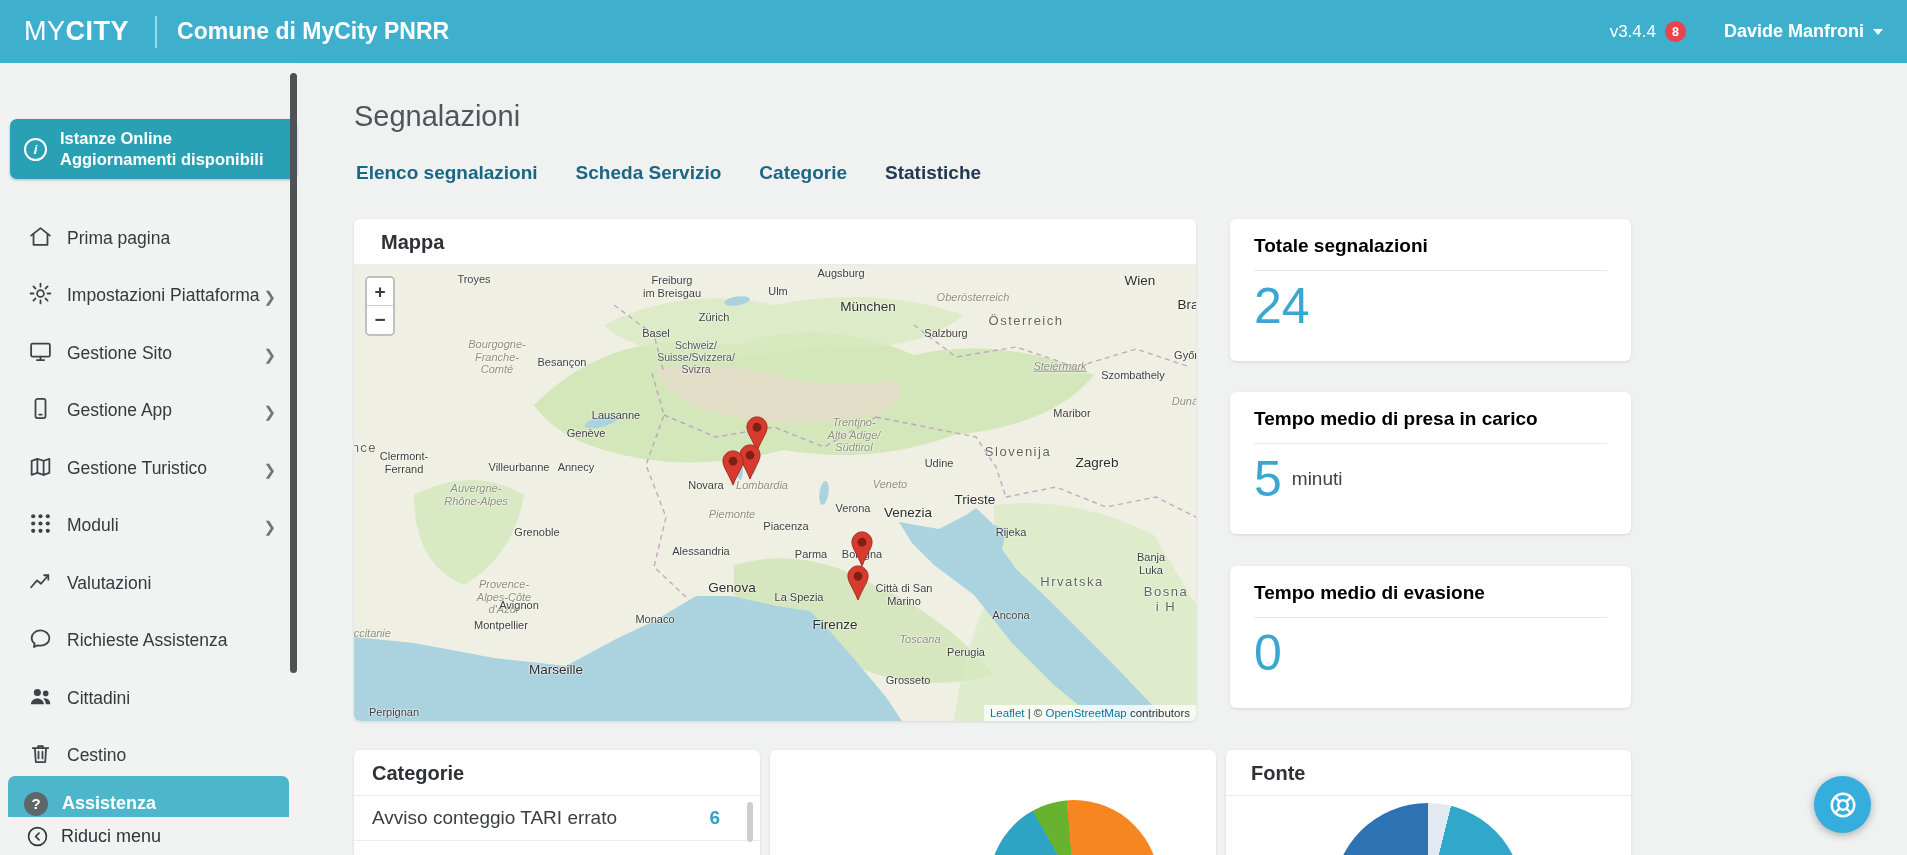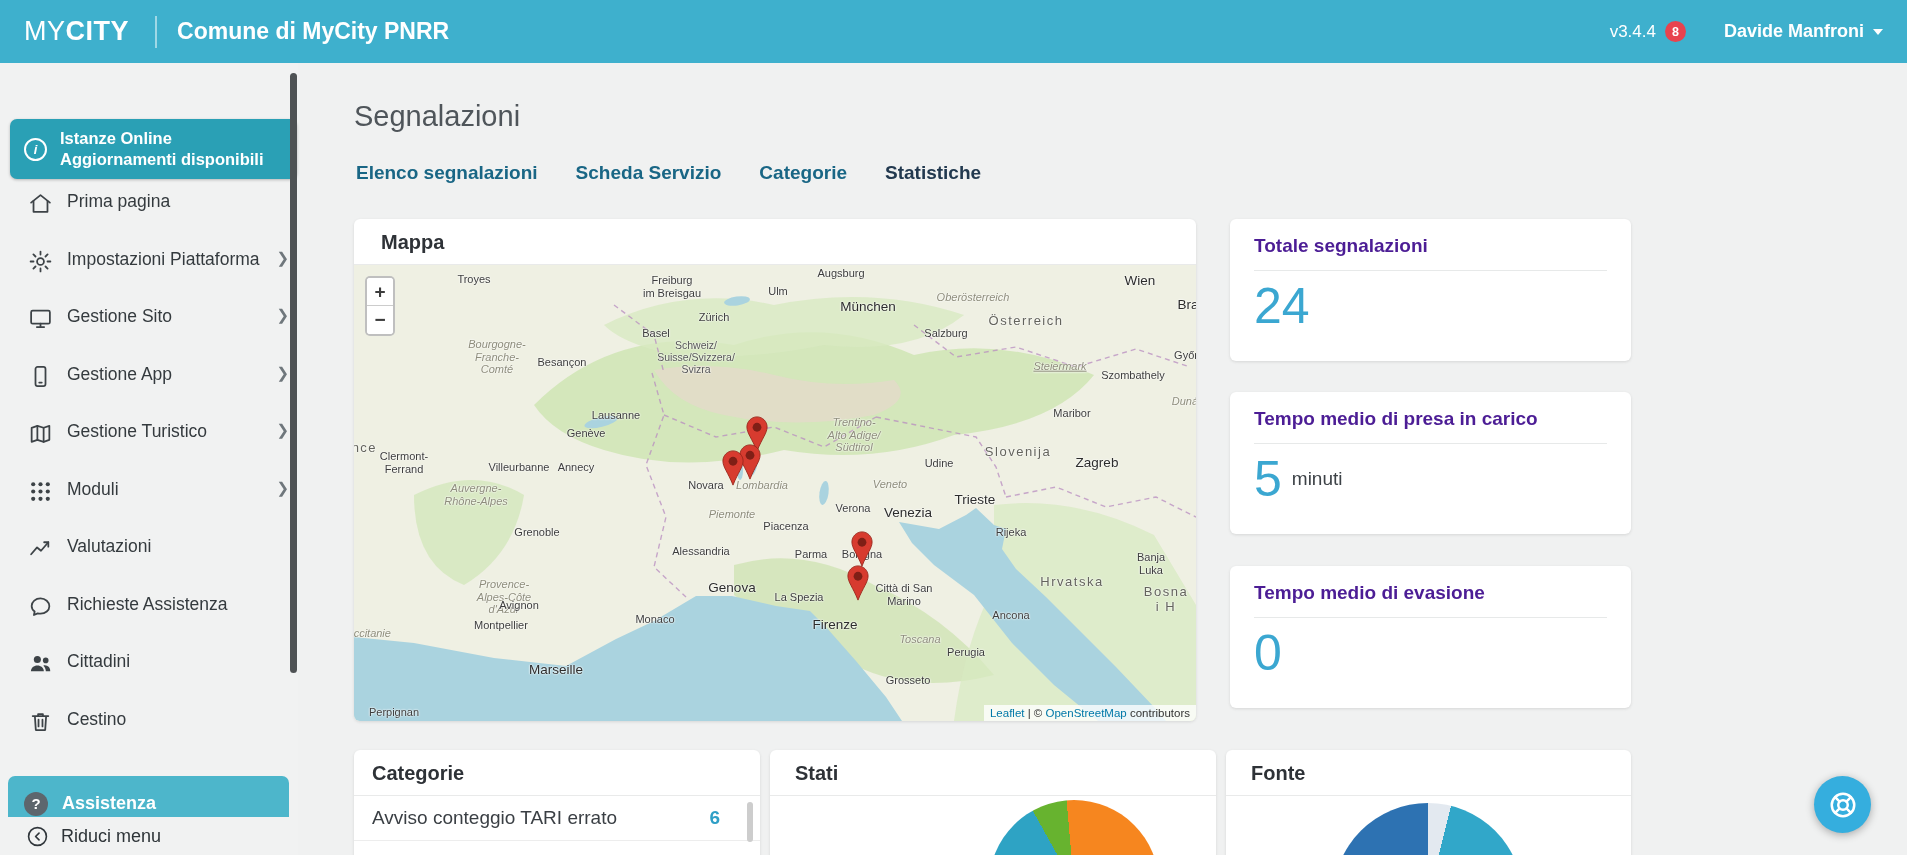--- a/index.html
+++ b/index.html
@@ -20,21 +20,21 @@
   .user{margin-left:38px;font-size:18px;font-weight:700;display:flex;align-items:center;cursor:pointer;}
   .caret{margin-left:9px;width:0;height:0;border-left:5px solid transparent;border-right:5px solid transparent;border-top:6px solid #fff;}
 
   
   .sidebar{position:absolute;left:0;top:63px;width:298px;height:792px;background:#f1f2f2;z-index:10;}
   .sb-thumb{position:absolute;left:290px;top:10px;width:7px;height:600px;background:#4e5254;border-radius:4px;cursor:pointer;}
   .notice{position:absolute;left:10px;top:56px;width:287px;height:60px;background:#2aa0b5;border-radius:7px;color:#fff;display:flex;align-items:center;padding:0 14px;box-shadow:0 1px 3px rgba(0,0,0,.25);cursor:pointer;}
   .info-icon{flex:0 0 23px;height:23px;border:2px solid #fff;border-radius:50%;display:flex;align-items:center;justify-content:center;font-size:13px;font-weight:700;font-style:italic;margin-right:13px;}
   .notice-text{font-size:16.5px;font-weight:600;line-height:21px;}
   .menu{position:absolute;left:0;top:128px;width:290px;}
-  .menu-item{height:57.5px;display:flex;align-items:flex-start;padding:0 1px 0 28px;cursor:pointer;color:#343a3e;}
+  .menu-item{height:57.5px;display:flex;align-items:flex-end;padding:0 14px 0 28px;cursor:pointer;color:#343a3e;}
   .mi-icon{width:25px;height:25px;margin-right:14px;display:flex;flex:0 0 25px;}
   .mi-label{font-size:17.5px;}
   .mi-chev{margin-left:auto;font-size:15px;color:#6f777c;}
   .assist{position:absolute;left:8px;top:713px;width:281px;height:55px;background:#4db6cb;border-radius:7px;display:flex;align-items:center;padding:0 16px;color:#fff;font-size:18px;font-weight:700;cursor:pointer;}
   .q-icon{width:24px;height:24px;border-radius:50%;background:#5d666d;color:#fff;display:flex;align-items:center;justify-content:center;font-size:15px;font-weight:700;margin-right:14px;flex:0 0 24px;}
   .collapse-bar{position:absolute;left:0;top:754px;width:298px;height:38px;background:#f1f2f2;display:flex;align-items:center;padding:0 26px;cursor:pointer;color:#2e3438;font-size:18px;z-index:5;}
   .collapse-bar .ci{width:23px;height:23px;margin-right:12px;display:flex;}
 
   
   .page-title{position:absolute;left:354px;top:100px;font-size:29px;color:#4f555a;font-weight:400;}
@@ -61,21 +61,21 @@
   .pin{position:absolute;width:22px;height:36px;cursor:pointer;}
   .zoom{position:absolute;left:11px;top:11px;z-index:5;border:2px solid rgba(0,0,0,.25);border-radius:5px;overflow:hidden;background:#fff;width:30px;}
   .zoom button{display:block;width:100%;height:28px;background:#fff;border:0;font-size:19px;font-weight:700;color:#3c3c3c;cursor:pointer;line-height:26px;font-family:inherit;}
   .zoom button:first-child{border-bottom:1px solid #ccc;}
   .attribution{position:absolute;right:0;bottom:0;z-index:5;background:rgba(255,255,255,.78);font-size:11.5px;color:#333;padding:2px 6px;white-space:nowrap;}
   .attribution a{color:#0078a8;text-decoration:none;cursor:pointer;}
 
   
   .stat-card{left:1230px;width:401px;height:142px;padding:16px 24px;}
   #sc1{top:219px}#sc2{top:392px}#sc3{top:566px}
-  .stat-title{font-size:19px;font-weight:700;color:#4c1d95;padding-bottom:13px;border-bottom:1px solid #e7e9e9;}
+  .stat-title{font-size:19px;font-weight:700;color:#000000;padding-bottom:13px;border-bottom:1px solid #e7e9e9;}
   .stat-row{display:flex;align-items:center;margin-top:9px;}
   .stat-value{font-size:50px;color:#3ba7d1;line-height:1.05;}
   .stat-suffix{font-size:19px;color:#3d4247;margin-left:10px;}
 
   
   .cat-card{left:354px;top:750px;width:406px;height:290px;}
   .cat-card .card-header{padding-left:18px;}
   .cat-row{height:45px;display:flex;align-items:center;justify-content:space-between;padding:0 40px 0 18px;border-bottom:1px solid #ededed;font-size:19px;color:#3a3f44;cursor:pointer;}
   .cat-val{color:#2f9fc6;font-weight:700;}
   .cat-scroll{position:absolute;right:7px;top:52px;width:6px;height:40px;background:#cdcdcd;border-radius:3px;cursor:pointer;}
@@ -406,21 +406,20 @@
         </div>
         <div class="cat-row">
           <span class="cat-label">Illuminazione Pubblica</span>
           <span class="cat-val">17</span>
         </div>
       </div>
     <div class="cat-scroll"></div>
   </section>
 
   <section class="card pie-card" id="stati-card">
-    <div class="card-header">Stati</div>
     <div class="pie" id="pie-stati" style="background: conic-gradient(rgb(246, 134, 31) 0deg, rgb(246, 134, 31) 270deg, rgb(46, 163, 196) 270deg, rgb(46, 163, 196) 331deg, rgb(103, 179, 47) 331deg, rgb(103, 179, 47) 355deg, rgb(246, 134, 31) 355deg, rgb(246, 134, 31) 360deg);"></div>
   </section>
 
   <section class="card pie-card" id="fonte-card">
     <div class="card-header">Fonte</div>
     <div class="pie" id="pie-fonte" style="background: conic-gradient(rgb(227, 233, 240) 0deg, rgb(227, 233, 240) 14deg, rgb(49, 167, 201) 14deg, rgb(49, 167, 201) 182deg, rgb(45, 114, 178) 182deg, rgb(45, 114, 178) 360deg);"></div>
   </section>
 
   <button class="fab">
     <span style="display:flex;">

